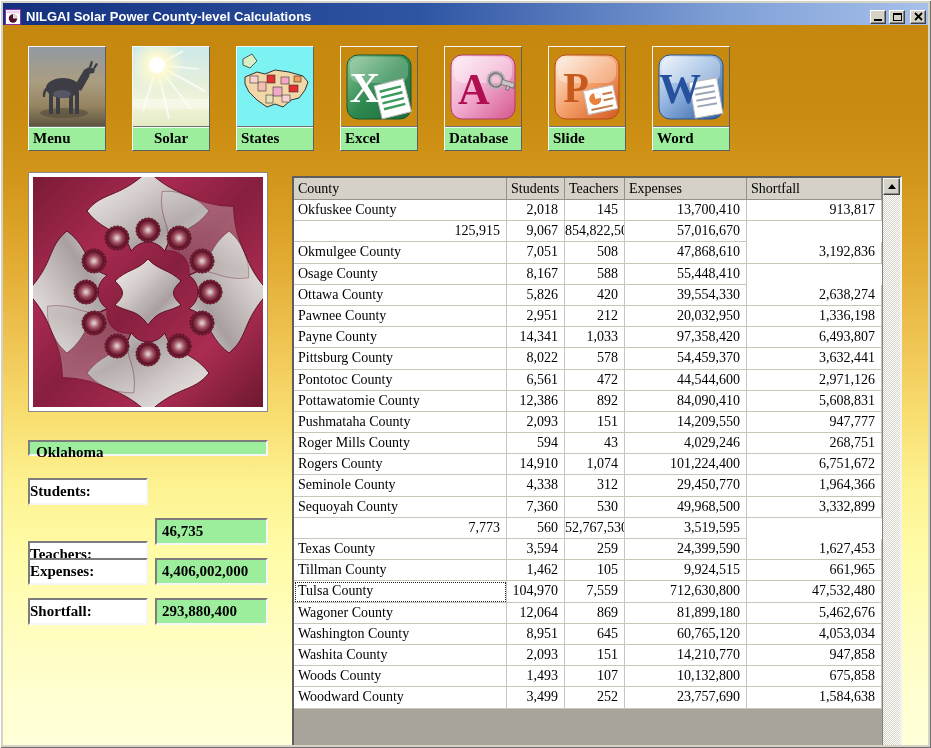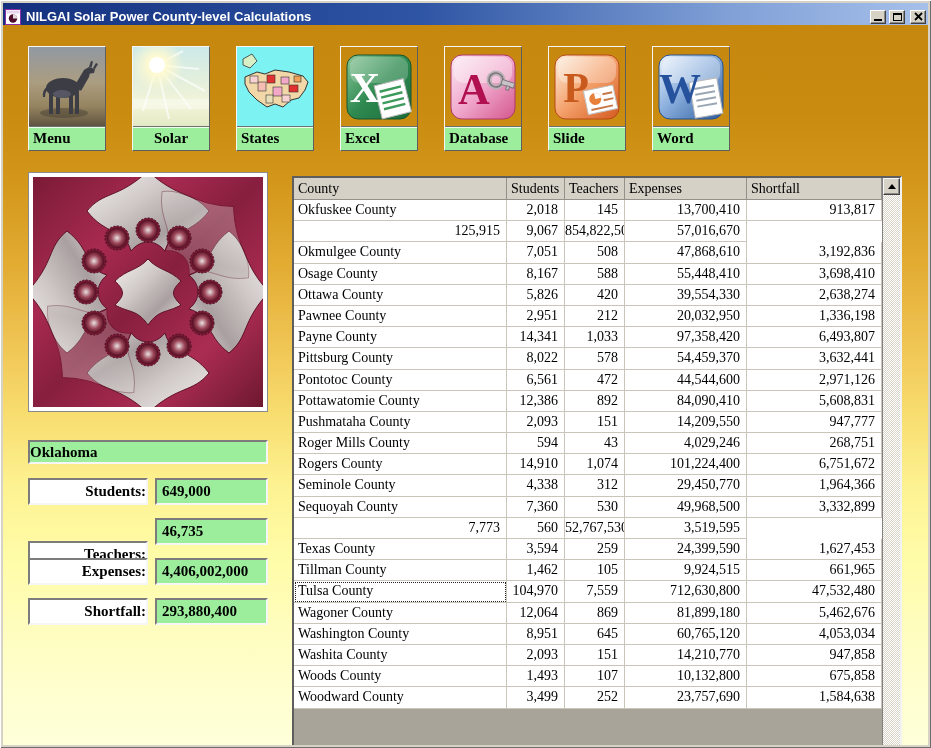--- a/index.html
+++ b/index.html
@@ -60,28 +60,28 @@
 
   
   .fractal-box {
     position: absolute; left: 25px; top: 147px; width: 240px; height: 240px;
     background: #ffffff; border: 1px solid #8a8a8a; padding: 4px;
   }
   .sunken {
     border: 2px solid; border-color: #7c7c7c #f6f6f6 #f6f6f6 #7c7c7c;
   }
   .state-bar {
-    position: absolute; left: 25px; top: 415px; width: 240px; height: 24px;
+    position: absolute; left: 25px; top: 415px; width: 240px; height: 16px;
     background: #9CEE9C; font: bold 15px "Liberation Serif", serif;
-    line-height: 20px; color: #000;
+    line-height: 20px; padding-left: 6px; color: #000;
   }
   .field-label {
     position: absolute; left: 25px; width: 120px; height: 27px;
     background: #ffffff; font: bold 15px "Liberation Serif", serif;
-    line-height: 23px; text-align: right; color: #000;
+    line-height: 23px; padding-right: 8px; color: #000;
   }
   .field-value {
     position: absolute; left: 152px; width: 113px; height: 27px;
     background: #9CEE9C; font: bold 15px "Liberation Serif", serif;
     line-height: 23px; padding-left: 5px; color: #000;
   }
 
   
   .table-box {
     position: absolute; left: 289px; top: 151px; width: 610px; height: 632px;
@@ -396,21 +396,20 @@
               <circle cx="115" cy="53" r="12"></circle>
           <circle cx="146" cy="61" r="12"></circle>
               <circle cx="169" cy="84" r="12"></circle>
         </g>
       </svg>
     </div>
 
     <div class="state-bar sunken">Oklahoma</div>
 
     <div class="field-label sunken" style="top:453px">Students:</div>
-    <div class="field-value sunken" style="top:453px">649,000</div>
 
     <div class="field-label sunken" style="top:516px">Teachers:</div>
     <div class="field-value sunken" style="top:493px">46,735</div>
 
     <div class="field-label sunken" style="top:533px">Expenses:</div>
     <div class="field-value sunken" style="top:533px">4,406,002,000</div>
 
     <div class="field-label sunken" style="top:573px">Shortfall:</div>
     <div class="field-value sunken" style="top:573px">293,880,400</div>
 
@@ -443,21 +442,20 @@
               <div class="td c-num">7,051</div>
               <div class="td c-num">508</div>
               <div class="td c-num">47,868,610</div>
               <div class="td c-num">3,192,836</div>
             </div>
               <div class="tr">
               <div class="td c-county">Osage County</div>
               <div class="td c-num">8,167</div>
               <div class="td c-num">588</div>
               <div class="td c-num">55,448,410</div>
-              <div class="td c-num">3,698,410</div>
             </div>
               <div class="tr">
               <div class="td c-county">Ottawa County</div>
               <div class="td c-num">5,826</div>
               <div class="td c-num">420</div>
               <div class="td c-num">39,554,330</div>
               <div class="td c-num">2,638,274</div>
             </div>
               <div class="tr">
               <div class="td c-county">Pawnee County</div>

